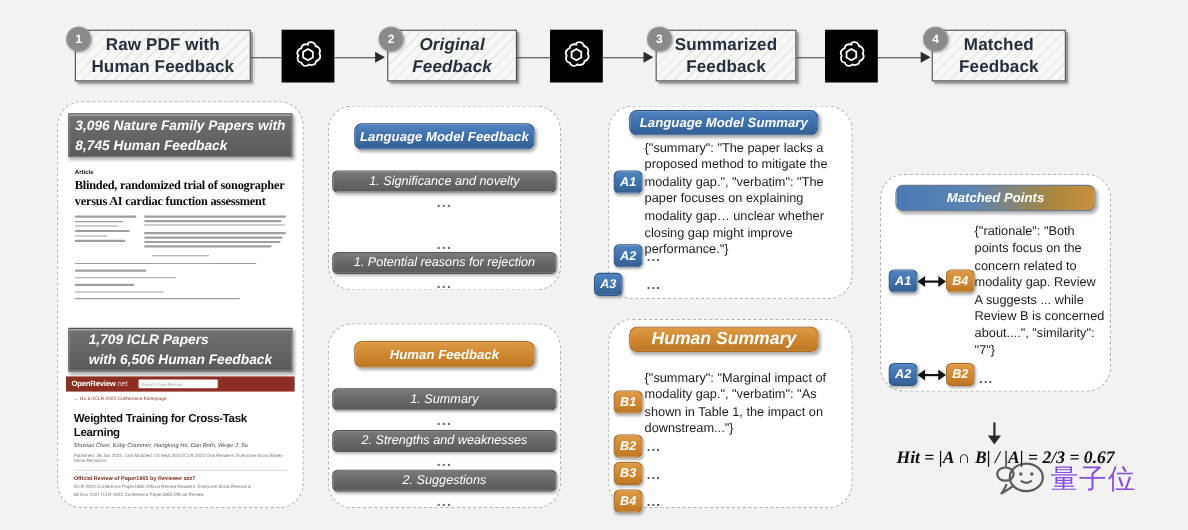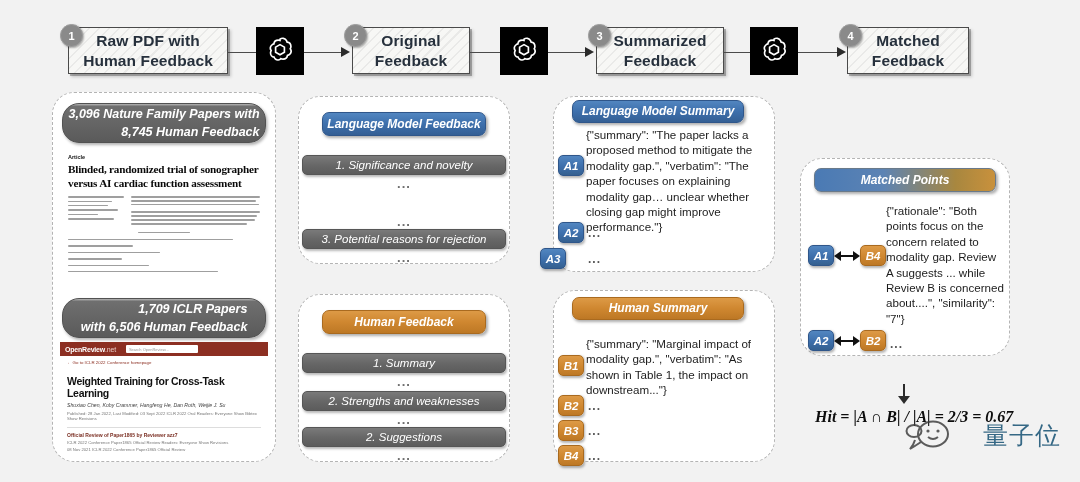--- a/index.html
+++ b/index.html
@@ -105,26 +105,26 @@
     box-shadow:1px 1.5px 2.5px rgba(0,0,0,0.28);
   }
   .dots{
     color:#6e6e6e;font-size:13px;font-weight:bold;
     text-align:center;letter-spacing:1px;
   }
 
   
   .caption{
     box-sizing:border-box;
-    border-radius:17px;
+    border-radius:1px;
     background:linear-gradient(180deg,#76767685 0%,#6f6f6f 6%,#636363 60%,#5a5a5a 100%);
     border:1px solid #525252;
     color:#fff;font-style:italic;font-weight:bold;
     font-size:12.5px;line-height:1.45;
-    display:flex;align-items:center;justify-content:center;text-align:right;
+    display:flex;align-items:center;justify-content:center;text-align:left;
     box-shadow:1.5px 2px 3px rgba(0,0,0,0.3);
   }
 
   
   .thumb{
     box-sizing:border-box;
     background:#fff;
     overflow:hidden;
     position:absolute;
   }
@@ -196,21 +196,21 @@
     font-size:16px;color:#0d0d0d;white-space:nowrap;
   }
 
   
   .watermark{
     position:absolute;display:flex;align-items:center;gap:4px;
     opacity:.82;
   }
   .wm-cn{
     font-family:Liberation Mono, monospace;
-    font-size:25px;color:#0c4a6e;letter-spacing:1px;margin-left:28px;
+    font-size:25px;color:#6d28d9;letter-spacing:1px;
   }
 </style>
 </head>
 <body>
 
 <div class="stage">
 
   <div class="stepbox abs" style="left:68px;top:27px;width:160px;height:47px;">
     <div>
       <span>Raw PDF with</span>
@@ -222,21 +222,21 @@
   <div class="connector" style="left:228px;top:52px;width:28px;"></div>
   <div class="gptlogo abs" style="left:256px;top:27px;width:48px;height:48px;">
     <svg width="32" height="32" viewBox="0 0 24 24" fill="none" stroke="#ffffff" stroke-width="1.25">
       <path d="M12 3.1c1.5-1.1 3.6-.8 4.7.8.3.4.5.9.6 1.4 1.6.2 2.9 1.6 2.9 3.3 0 .6-.2 1.2-.5 1.7.9 1.3.7 3.1-.5 4.2-.4.4-1 .7-1.6.8-.2 1.6-1.6 2.8-3.3 2.8-.6 0-1.1-.1-1.6-.4-1.1 1.2-3 1.3-4.2.3-.4-.4-.8-.9-.9-1.4-1.6-.2-2.8-1.7-2.7-3.3 0-.6.2-1.1.5-1.6-.9-1.3-.7-3.1.5-4.2.4-.4 1-.7 1.5-.8.2-1.6 1.6-2.8 3.3-2.8.5 0 1 .1 1.3.2z"></path>
       <path d="M12 7.2l3.3 1.9v3.8L12 14.8l-3.3-1.9V9.1z"></path>
     </svg>
   </div>
   <div class="connector" style="left:304px;top:52px;width:40px;"></div>
   <div class="arrowhead" style="left:341px;top:47px;"></div>
 
-  <div class="stepbox abs" style="left:352px;top:27px;width:118px;height:47px;">
+  <div class="stepbox abs" style="left:352px;top:27px;width:118px;height:47px;font-style:italic;">
     <div>
       <span>Original</span>
       <span>Feedback</span>
     </div>
   </div>
   <div class="badge abs" style="left:344px;top:24px;">2</div>
 
   <div class="connector" style="left:470px;top:52px;width:30px;"></div>
   <div class="gptlogo abs" style="left:500px;top:27px;width:48px;height:48px;">
     <svg width="32" height="32" viewBox="0 0 24 24" fill="none" stroke="#ffffff" stroke-width="1.25">
@@ -354,21 +354,21 @@
 
   <div class="panel" style="left:298px;top:96px;width:212px;height:168px;"></div>
 
   <div class="pill blue abs" style="left:322px;top:112px;width:164px;height:24px;font-size:12px;">Language Model Feedback</div>
 
   <div class="rowbar abs" style="left:302px;top:155px;width:204px;height:20px;">1. Significance and novelty</div>
   <div class="dots abs" style="left:302px;top:176px;width:204px;">...</div>
 
   <div class="dots abs" style="left:302px;top:214px;width:204px;">...</div>
 
-  <div class="rowbar abs" style="left:302px;top:229px;width:204px;height:20px;">3. Potential reasons for rejection</div>
+  <div class="rowbar abs" style="left:302px;top:229px;width:204px;height:20px;">1. Potential reasons for rejection</div>
   <div class="dots abs" style="left:302px;top:250px;width:204px;">...</div>
 
   <div class="panel" style="left:298px;top:294px;width:212px;height:168px;"></div>
 
   <div class="pill orange abs" style="left:322px;top:310px;width:164px;height:24px;font-size:12px;">Human Feedback</div>
 
   <div class="rowbar abs" style="left:302px;top:353px;width:204px;height:20px;">1. Summary</div>
   <div class="dots abs" style="left:302px;top:374px;width:204px;">...</div>
 
   <div class="rowbar abs" style="left:302px;top:391px;width:204px;height:20px;">2. Strengths and weaknesses</div>
@@ -385,21 +385,21 @@
   <div class="bodytext abs" style="left:586px;top:127px;width:184px;">{"summary": "The paper lacks a proposed method to mitigate the modality gap.", "verbatim": "The paper focuses on explaining modality gap… unclear whether closing gap might improve performance."}</div>
 
   <div class="tag blue abs" style="left:558px;top:222px;">A2</div>
   <div class="ellip abs" style="left:588px;top:226px;">...</div>
 
   <div class="tag blue abs" style="left:540px;top:248px;">A3</div>
   <div class="ellip abs" style="left:588px;top:252px;">...</div>
 
   <div class="panel" style="left:553px;top:290px;width:222px;height:172px;"></div>
 
-  <div class="pill orange abs" style="left:572px;top:297px;width:172px;height:23px;font-size:12px;">Human Summary</div>
+  <div class="pill orange abs" style="left:572px;top:297px;width:172px;height:23px;font-size:16px;">Human Summary</div>
 
   <div class="tag orange abs" style="left:558px;top:355px;">B1</div>
   <div class="bodytext abs" style="left:586px;top:336px;width:184px;">{"summary": "Marginal impact of modality gap.", "verbatim": "As shown in Table 1, the impact on downstream..."}</div>
 
   <div class="tag orange abs" style="left:558px;top:395px;">B2</div>
   <div class="ellip abs" style="left:588px;top:399px;">...</div>
 
   <div class="tag orange abs" style="left:558px;top:420px;">B3</div>
   <div class="ellip abs" style="left:588px;top:424px;">...</div>
 

